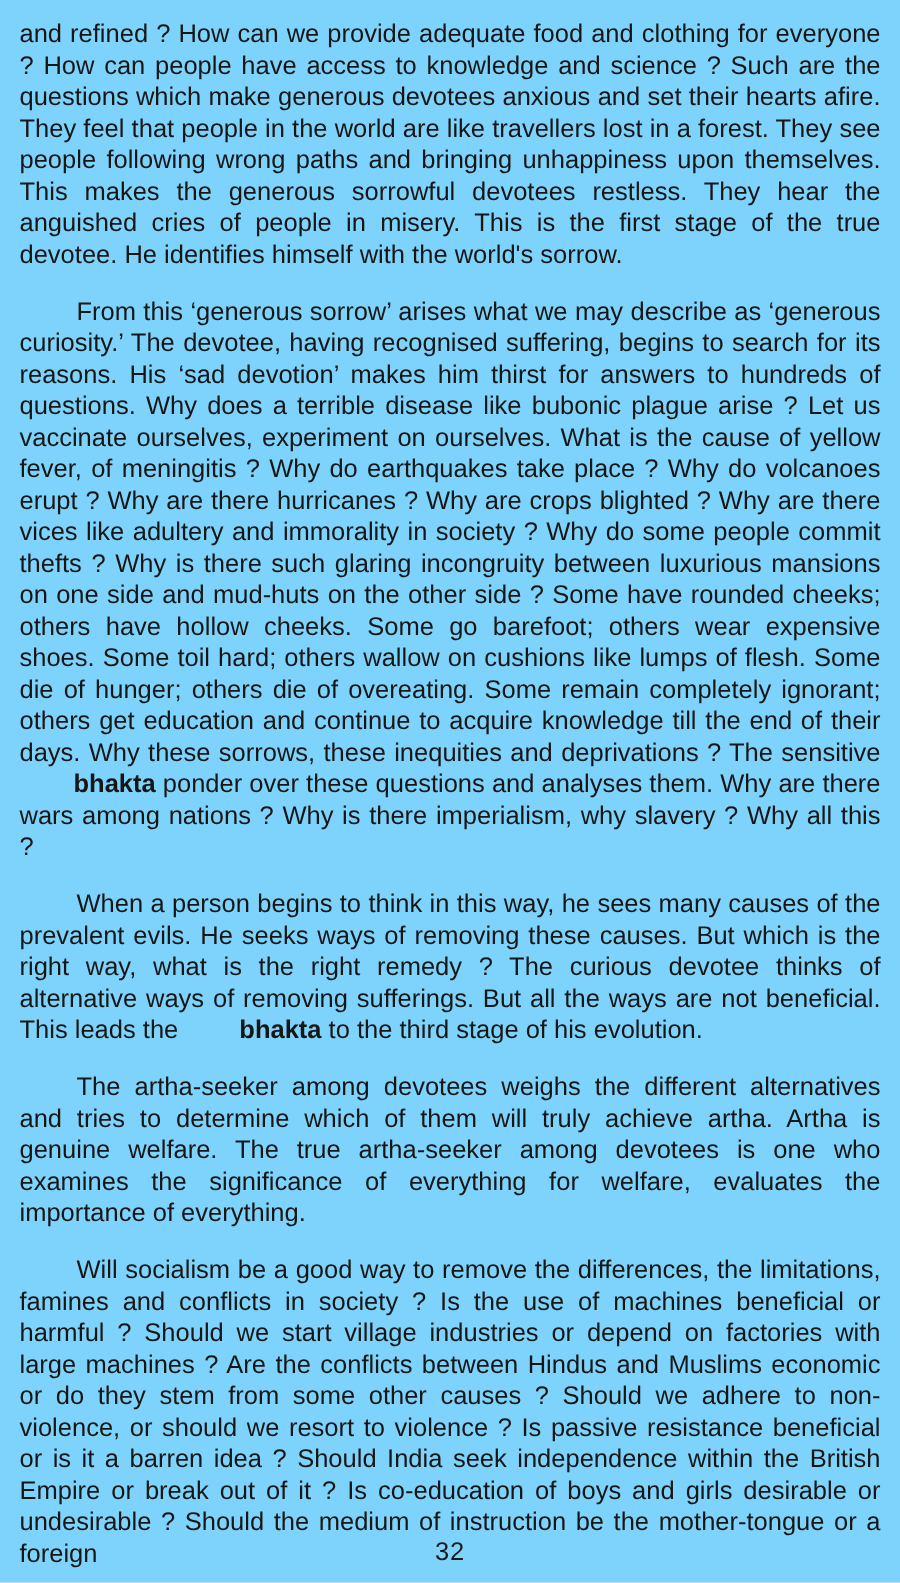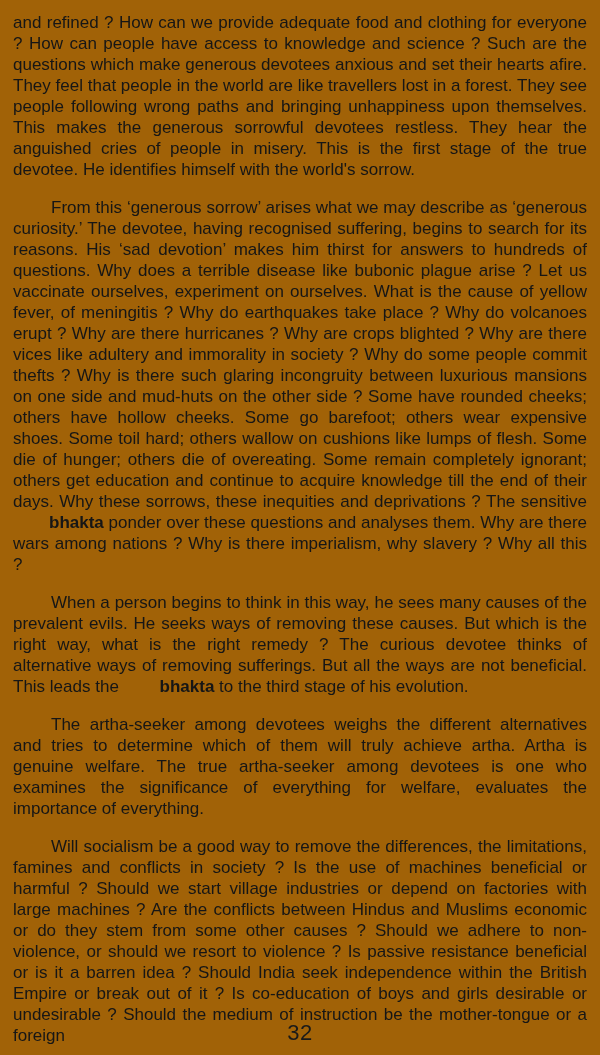--- a/index.html
+++ b/index.html
@@ -5,21 +5,21 @@
   html, body {
     margin: 0;
     padding: 0;
     background: #e8e8e6;
   }
   .page {
     position: relative;
     width: 600px;
     height: 1055px;
     margin: 0;
-    background: #a16207;
+    background: #7dd3fc;
     box-sizing: border-box;
     padding: 12px 13px 0 13px;
     font-family: "Liberation Sans", sans-serif;
     font-size: 17px;
     line-height: 21px;
     color: #161616;
     overflow: hidden;
   }
   .text-block {
     text-align: justify;
@@ -37,21 +37,21 @@
     margin-left: 36px;
   }
   .page-footer {
     position: absolute;
     bottom: 10px;
     left: 0;
     width: 100%;
     text-align: center;
   }
   .page-number {
-    font-size: 22px;
+    font-size: 17px;
     color: #1a1a1a;
     letter-spacing: 0.5px;
   }
 </style>
 </head>
 <body>
 
 <main class="page">
   <div class="text-block">
       <p class="para"><span>and refined ? How can we provide adequate food and clothing for everyone ? How can people have access to knowledge and science ? Such are the questions which make generous devotees anxious and set their hearts afire. They feel that people in the world are like travellers lost in a forest. They see people following wrong paths and bringing unhappiness upon themselves. This makes the generous sorrowful devotees restless. They hear the anguished cries of people in misery. This is the first stage of the true devotee. He identifies himself with the world's sorrow.</span></p>

